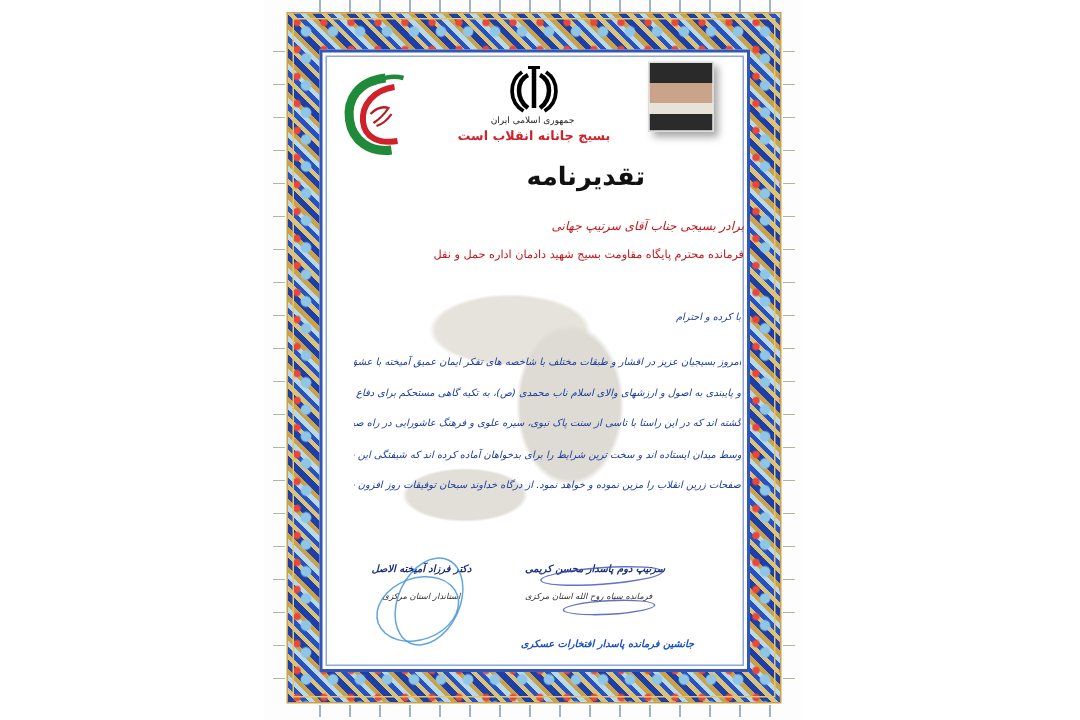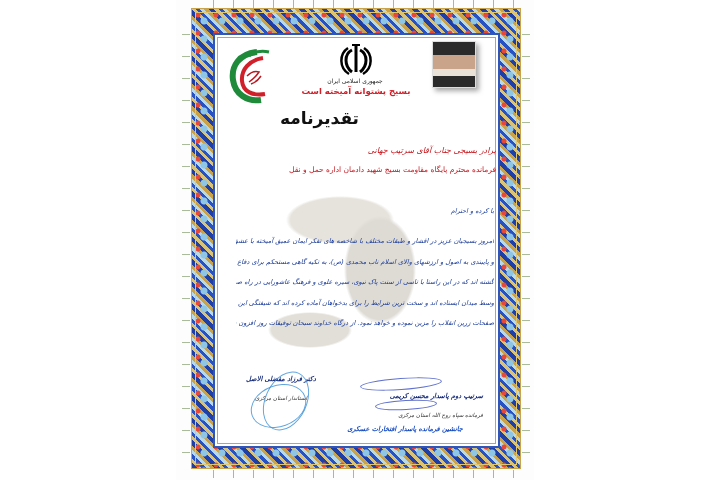--- a/index.html
+++ b/index.html
@@ -24,29 +24,29 @@
       radial-gradient(ellipse 90px 40px at 110px 60px, #a89c85 0 55%, transparent 60%),
       radial-gradient(ellipse 70px 30px at 80px 170px, #9a8f78 0 55%, transparent 60%);
     pointer-events:none; }
   .logo { position:absolute; left:227px; top:48px; width:46px; height:58px; }
   .emblem { position:absolute; left:338px; top:42px; width:36px; height:36px; }
   .country { position:absolute; left:300px; top:77px; width:110px; text-align:center; font-size:6px; color:#222; direction:rtl; }
   .motto { position:absolute; left:280px; top:86px; width:152px; text-align:center; font-size:8.5px; font-weight:bold; color:#d0202a; direction:rtl; }
   .portrait { position:absolute; left:432px; top:41px; width:42px; height:45px;
     background: linear-gradient(180deg, #2a2a2a 0 30%, #c9a48a 30% 60%, #e8e2d8 60% 75%, #2b2b2b 75% 100%);
     box-shadow: 3px 3px 5px rgba(0,0,0,0.35); border:1px solid #ddd; }
-  .title { position:absolute; left:280px; top:108px; width:150px; text-align:left; font-size:17px; font-weight:bold; color:#111; direction:rtl; }
+  .title { position:absolute; left:280px; top:108px; width:150px; text-align:right; font-size:17px; font-weight:bold; color:#111; direction:rtl; }
   .recipient { position:absolute; right:224px; top:146px; width:260px; text-align:right; font-size:8px; color:#c4161c; font-style:italic; direction:rtl; }
   .recipient-role { position:absolute; right:224px; top:165px; width:260px; text-align:right; font-size:7.5px; color:#c4161c; direction:rtl; }
   .greeting { position:absolute; right:226px; top:207px; font-size:6.5px; color:#1a3c9a; font-style:italic; direction:rtl; }
   .body-text { position:absolute; right:226px; top:231px; width:258px; direction:rtl; text-align:justify; }
   .body-line { display:block; font-size:6.6px; line-height:20.6px; color:#1a3c9a; font-style:italic; white-space:nowrap; overflow:hidden; }
   .body-line.last { text-align:center; }
   .sig-left { position:absolute; left:236px; top:375px; width:90px; text-align:center; direction:rtl; }
-  .sig-right { position:absolute; left:363px; top:375px; width:120px; text-align:right; direction:rtl;margin-top:17px; }
+  .sig-right { position:absolute; left:350px; top:375px; width:120px; text-align:left; direction:rtl; }
   .sig-name { font-size:6.6px; color:#1a2f7a; font-style:italic; font-weight:bold; display:block; }
   .sig-role { font-size:5.6px; color:#333; font-style:italic; display:block; margin-top:12px; }
   .scribble { position:absolute; border:1.5px solid #3a8fd6; border-radius:50%; opacity:0.8; }
   .successor { position:absolute; left:340px; top:425px; width:130px; text-align:center; font-size:6.6px; color:#1a4fc4; font-style:italic; font-weight:bold; direction:rtl; }
 </style>
 </head>
 <body>
 
 <div class="sheet"></div>
 <div class="ticks-h" style="top:0px;"></div>
@@ -67,40 +67,40 @@
 
 <svg class="emblem" viewBox="0 0 36 36">
   <path d="M18 4 L18 30" stroke="#000" stroke-width="3"></path>
   <path d="M14 8 C6 12 6 24 14 30" fill="none" stroke="#000" stroke-width="3"></path>
   <path d="M22 8 C30 12 30 24 22 30" fill="none" stroke="#000" stroke-width="3"></path>
   <path d="M10 6 C1 12 1 26 11 32" fill="none" stroke="#000" stroke-width="2.5"></path>
   <path d="M26 6 C35 12 35 26 25 32" fill="none" stroke="#000" stroke-width="2.5"></path>
   <path d="M14 3 L22 3" stroke="#000" stroke-width="2"></path>
 </svg>
 <div class="country">جمهوری اسلامی ایران</div>
-<div class="motto">بسیج پشتوانه آمیخته است</div>
+<div class="motto">بسیج جانانه انقلاب است</div>
 
 <div class="portrait"></div>
 
 <div class="title">تقدیرنامه</div>
 <div class="recipient">برادر بسیجی جناب آقای سرتیپ جهانی</div>
 <div class="recipient-role">فرمانده محترم پایگاه مقاومت بسیج شهید دادمان اداره حمل و نقل</div>
 
 <div class="greeting">با کرده و احترام</div>
 
 <div class="body-text">
   <span class="body-line">امروز بسیجیان عزیز در اقشار و طبقات مختلف با شاخصه های تفکر ایمان عمیق آمیخته با عشق، معرفت، بصیرت، ولایت مداری</span>
   <span class="body-line">و پایبندی به اصول و ارزشهای والای اسلام ناب محمدی (ص)، به تکیه گاهی مستحکم برای دفاع جانانه از مرز و بوم ایران تبدیل</span>
   <span class="body-line">گشته اند که در این راستا با تاسی از سنت پاک نبوی، سیره علوی و فرهنگ عاشورایی در راه صیانت از اسلام عزیز پی پروا</span>
   <span class="body-line">وسط میدان ایستاده اند و سخت ترین شرایط را برای بدخواهان آماده کرده اند که شیفتگی این سر افتخارات بزرگ، برگ برگ</span>
   <span class="body-line">صفحات زرین انقلاب را مزین نموده و خواهد نمود. از درگاه خداوند سبحان توفیقات روز افزون شما را به حضرت ولیعصر(عج)</span>
 </div>
 
 <div class="sig-left">
-  <span class="sig-name">دکتر فرزاد مفضلی الاصل</span>
+  <span class="sig-name">دکتر فرزاد آمیخته الاصل</span>
   <span class="sig-role">استاندار استان مرکزی</span>
 </div>
 <div class="scribble" style="left:265px;top:370px;width:40px;height:60px;transform:rotate(25deg);"></div>
 <div class="scribble" style="left:250px;top:385px;width:55px;height:40px;transform:rotate(-20deg);"></div>
 
 <div class="sig-right">
   <span class="sig-name">سرتیپ دوم پاسدار محسن کریمی</span>
   <span class="sig-role">فرمانده سپاه روح الله استان مرکزی</span>
 </div>
 <div class="scribble" style="left:360px;top:378px;width:80px;height:10px;border-color:#3a4fc0;transform:rotate(-4deg);"></div>

